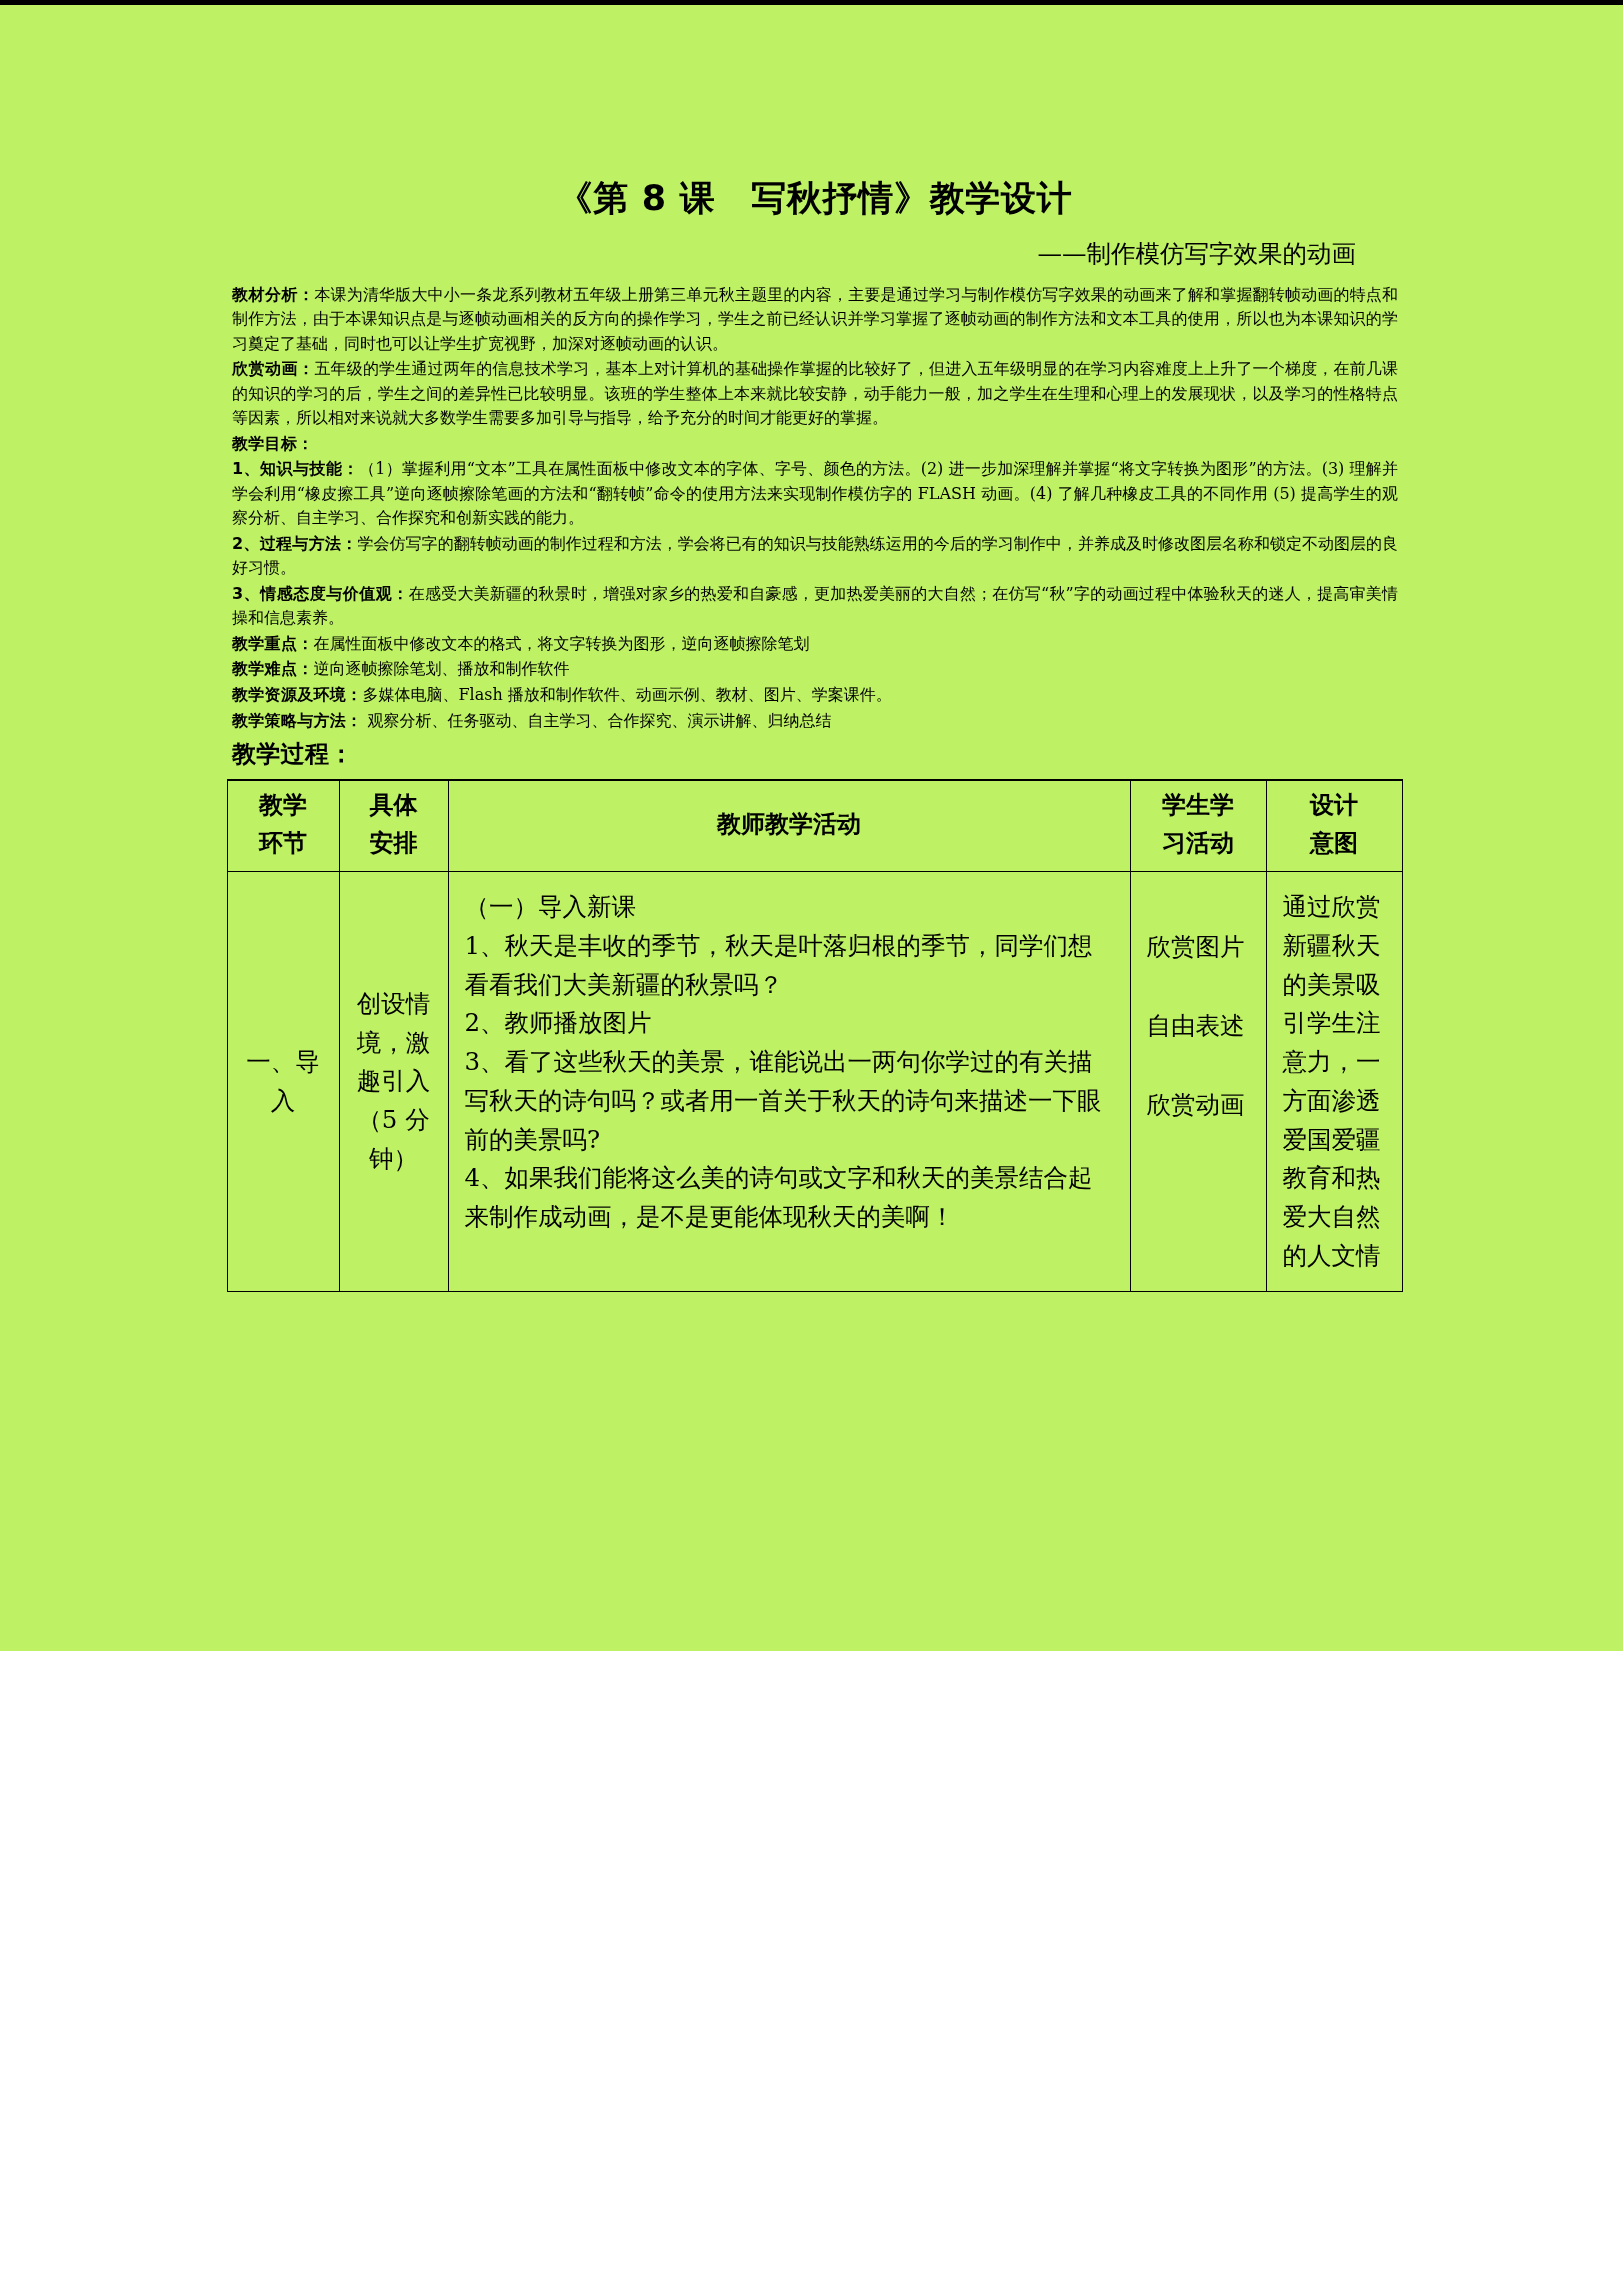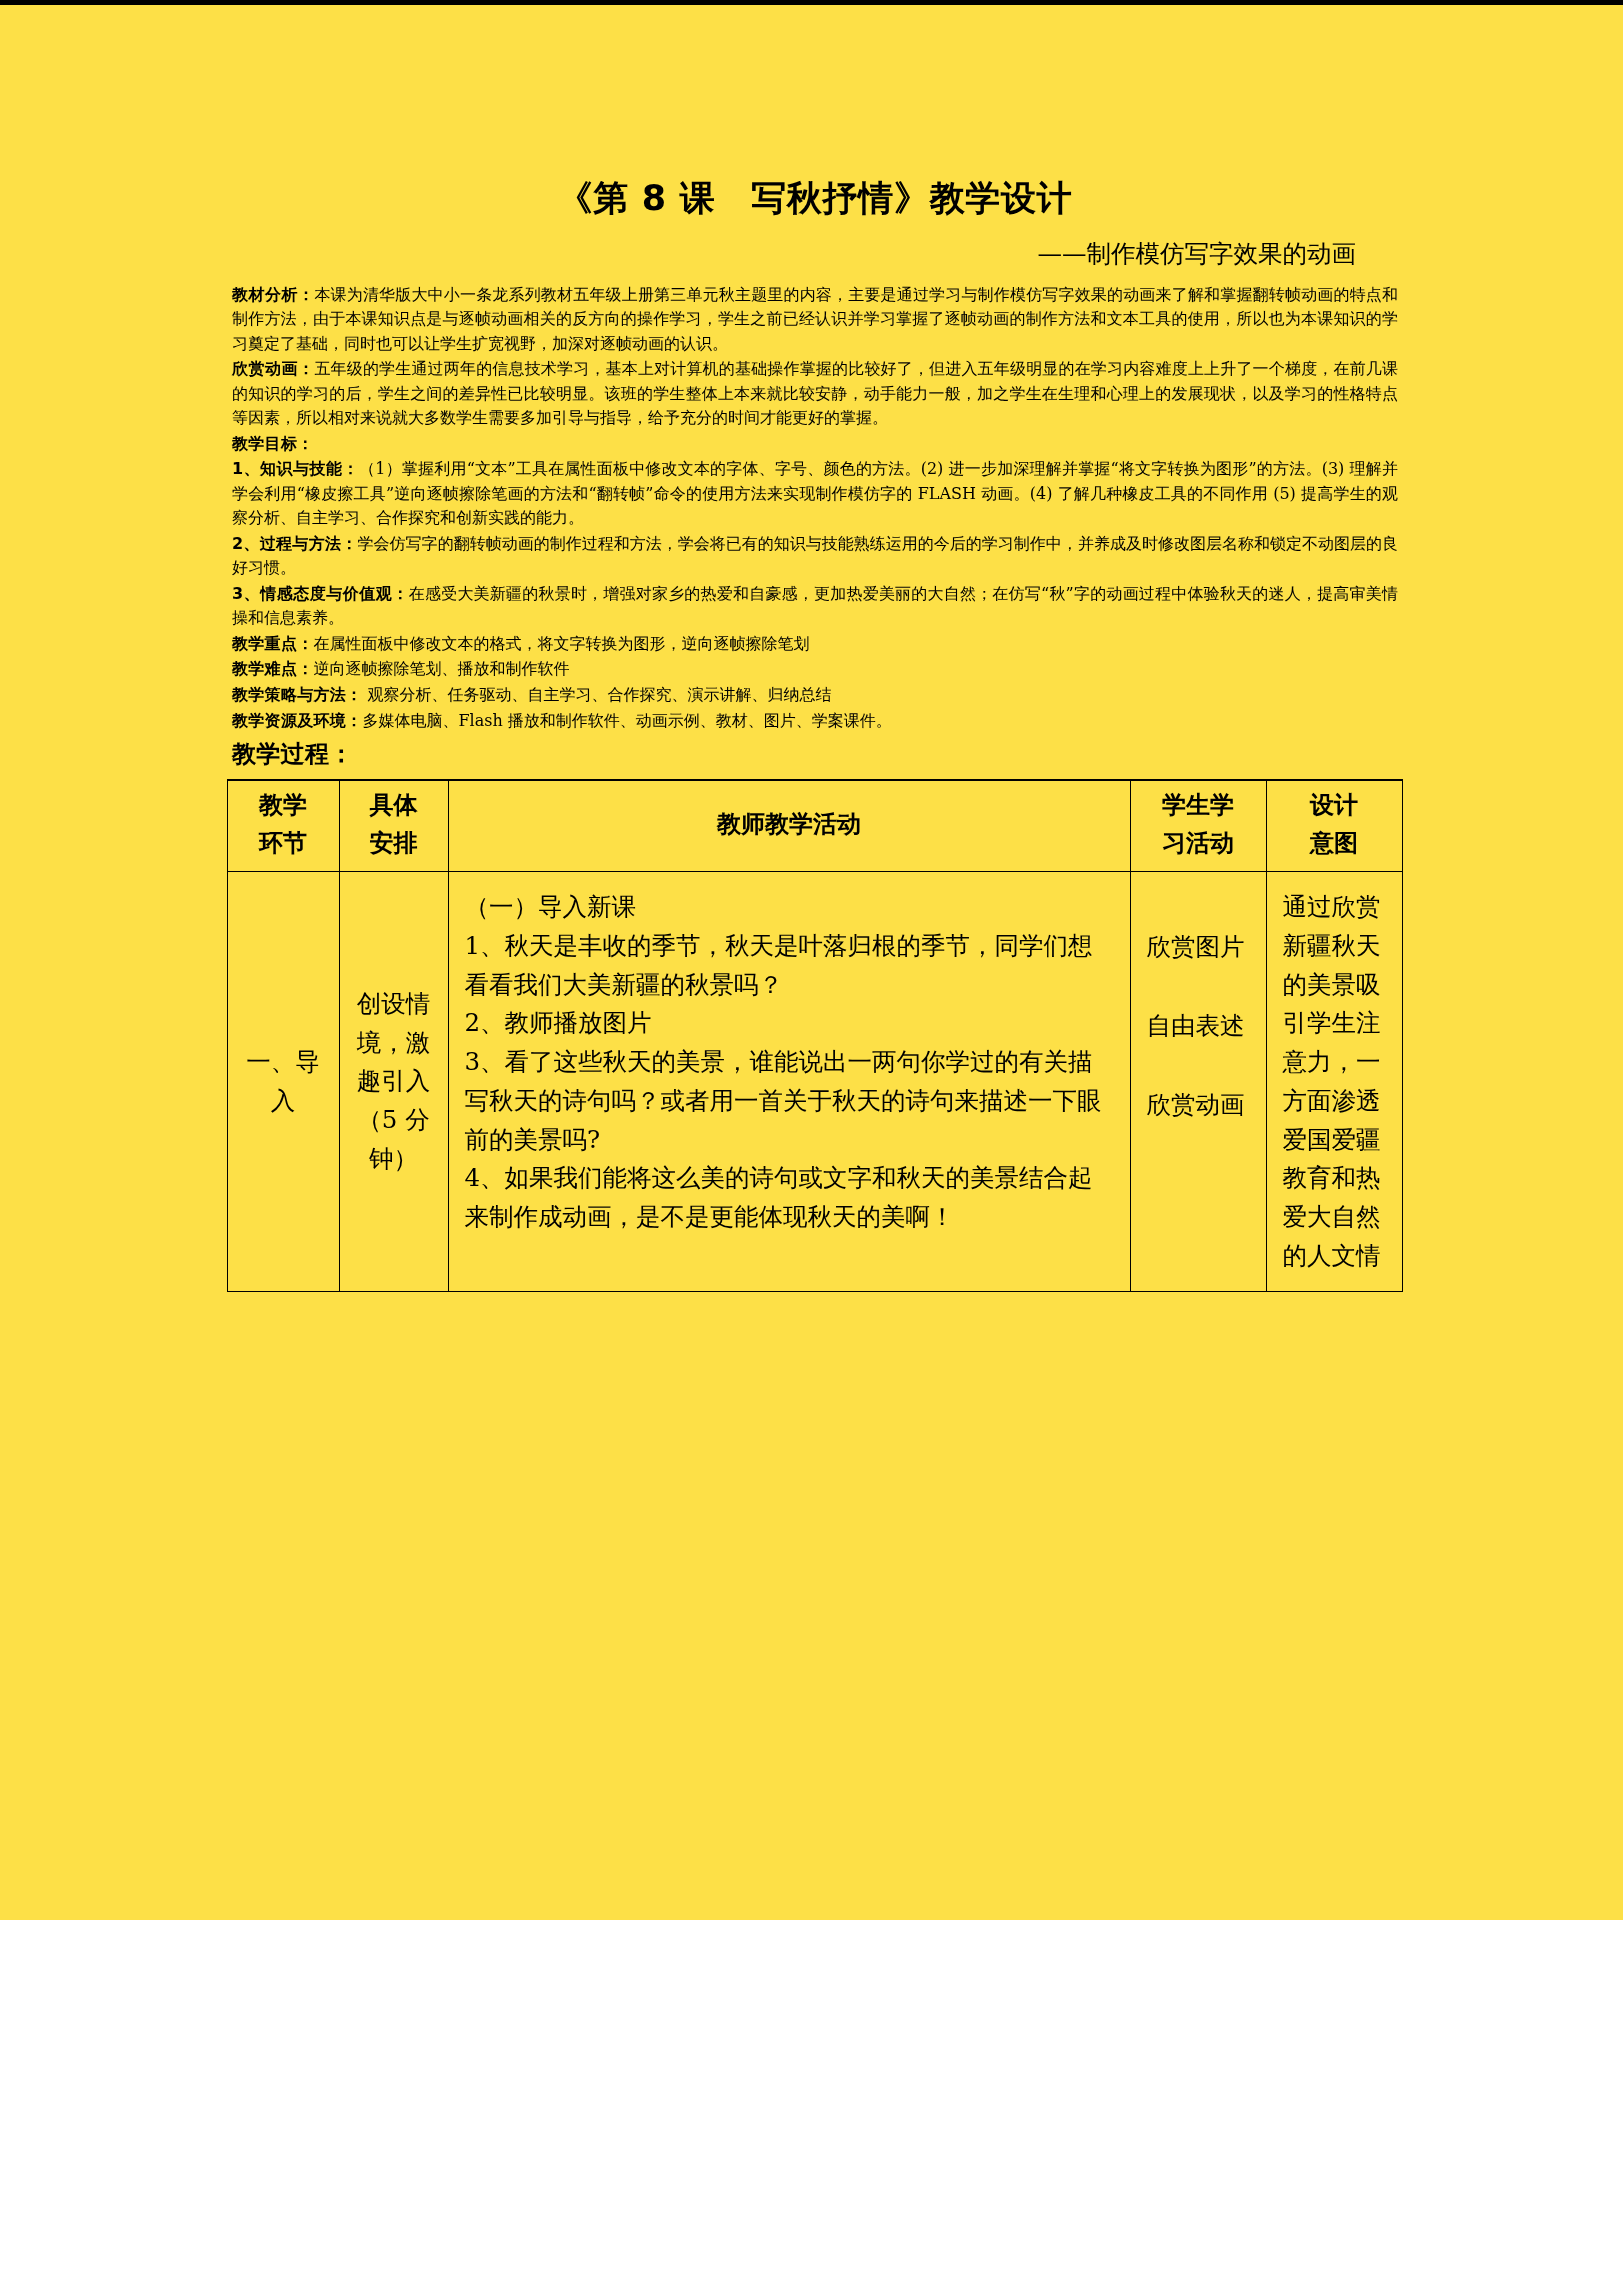--- a/index.html
+++ b/index.html
@@ -7,22 +7,22 @@
     padding: 0;
     background: #ffffff;
   }
   body {
     font-family: "DejaVu Serif", "Liberation Serif", serif;
     color: #000000;
   }
   #page {
     position: relative;
     width: 1623px;
-    height: 1920px;
-    background: #fde047;
+    height: 1651px;
+    background: #bef264;
     box-sizing: border-box;
     overflow: hidden;
   }
   .top-rule {
     position: absolute;
     left: 0;
     top: 0;
     width: 1623px;
     height: 4.8px;
     background: #000000;
@@ -157,25 +157,25 @@
 
     <p class="sec sec-tight">
       <span class="lbl">教学重点：</span><span>在属性面板中修改文本的格式，将文字转换为图形，逆向逐帧擦除笔划</span>
     </p>
 
     <p class="sec sec-tight">
       <span class="lbl">教学难点：</span><span>逆向逐帧擦除笔划、播放和制作软件</span>
     </p>
 
     <p class="sec sec-tight">
+      <span class="lbl">教学资源及环境：</span><span>多媒体电脑、Flash 播放和制作软件、动画示例、教材、图片、学案课件。</span>
+    </p>
+
+    <p class="sec sec-tight">
       <span class="lbl">教学策略与方法：</span><span> 观察分析、任务驱动、自主学习、合作探究、演示讲解、归纳总结</span>
-    </p>
-
-    <p class="sec sec-tight">
-      <span class="lbl">教学资源及环境：</span><span>多媒体电脑、Flash 播放和制作软件、动画示例、教材、图片、学案课件。</span>
     </p>
 
 
     <p class="proc-label">
       <span class="lbl">教学过程：</span>
     </p>
 
     <table class="proc">
       <colgroup>
         <col class="col1">

